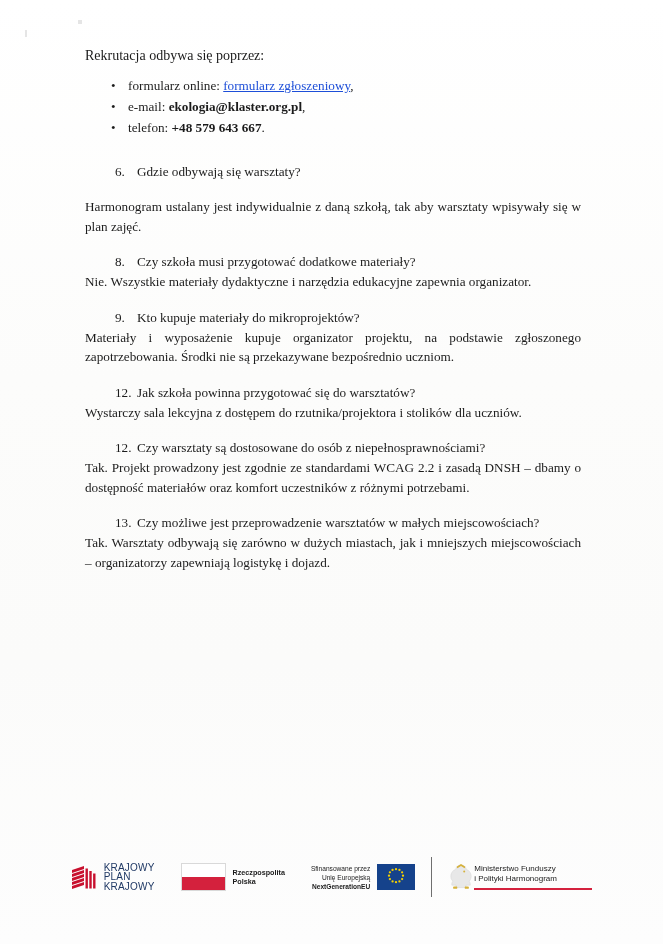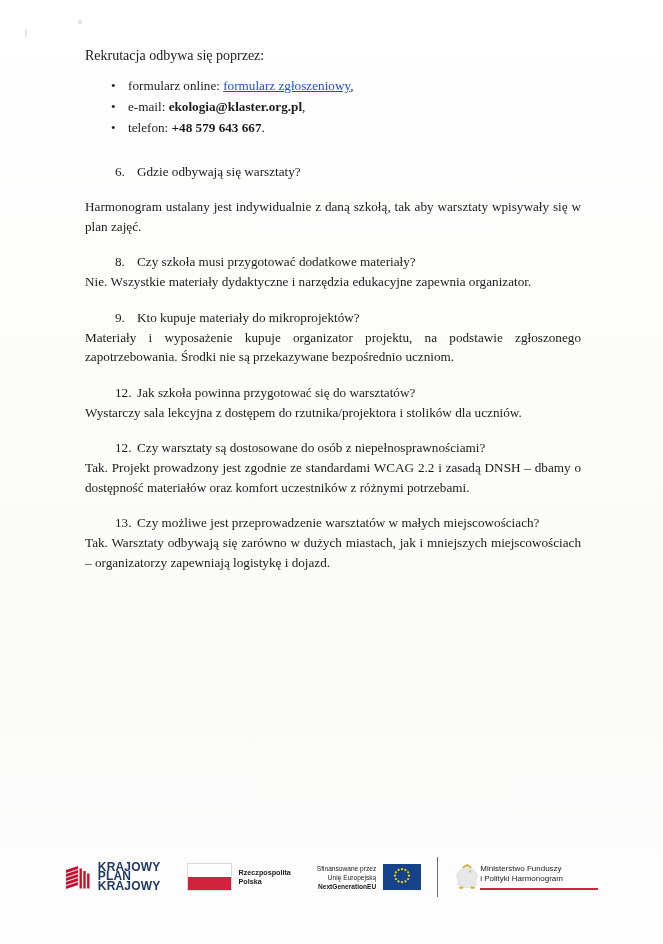--- a/index.html
+++ b/index.html
@@ -117,22 +117,22 @@
   }
 
   
   .kpo { gap: 6px; margin-right: 26px; }
   .kpo-mark {
     width: 27px;
     height: 28px;
   }
   .kpo-text {
     font-family: "Liberation Sans", sans-serif;
-    font-size: 12px;
-    font-weight: bold;
+    font-size: 10px;
+    font-weight: normal;
     line-height: 9.2px;
     letter-spacing: .2px;
     color: #1f3864;
   }
 
   
   .rp { gap: 7px; margin-right: 26px; }
   .flag-pl {
     width: 45px;
     height: 28px;

